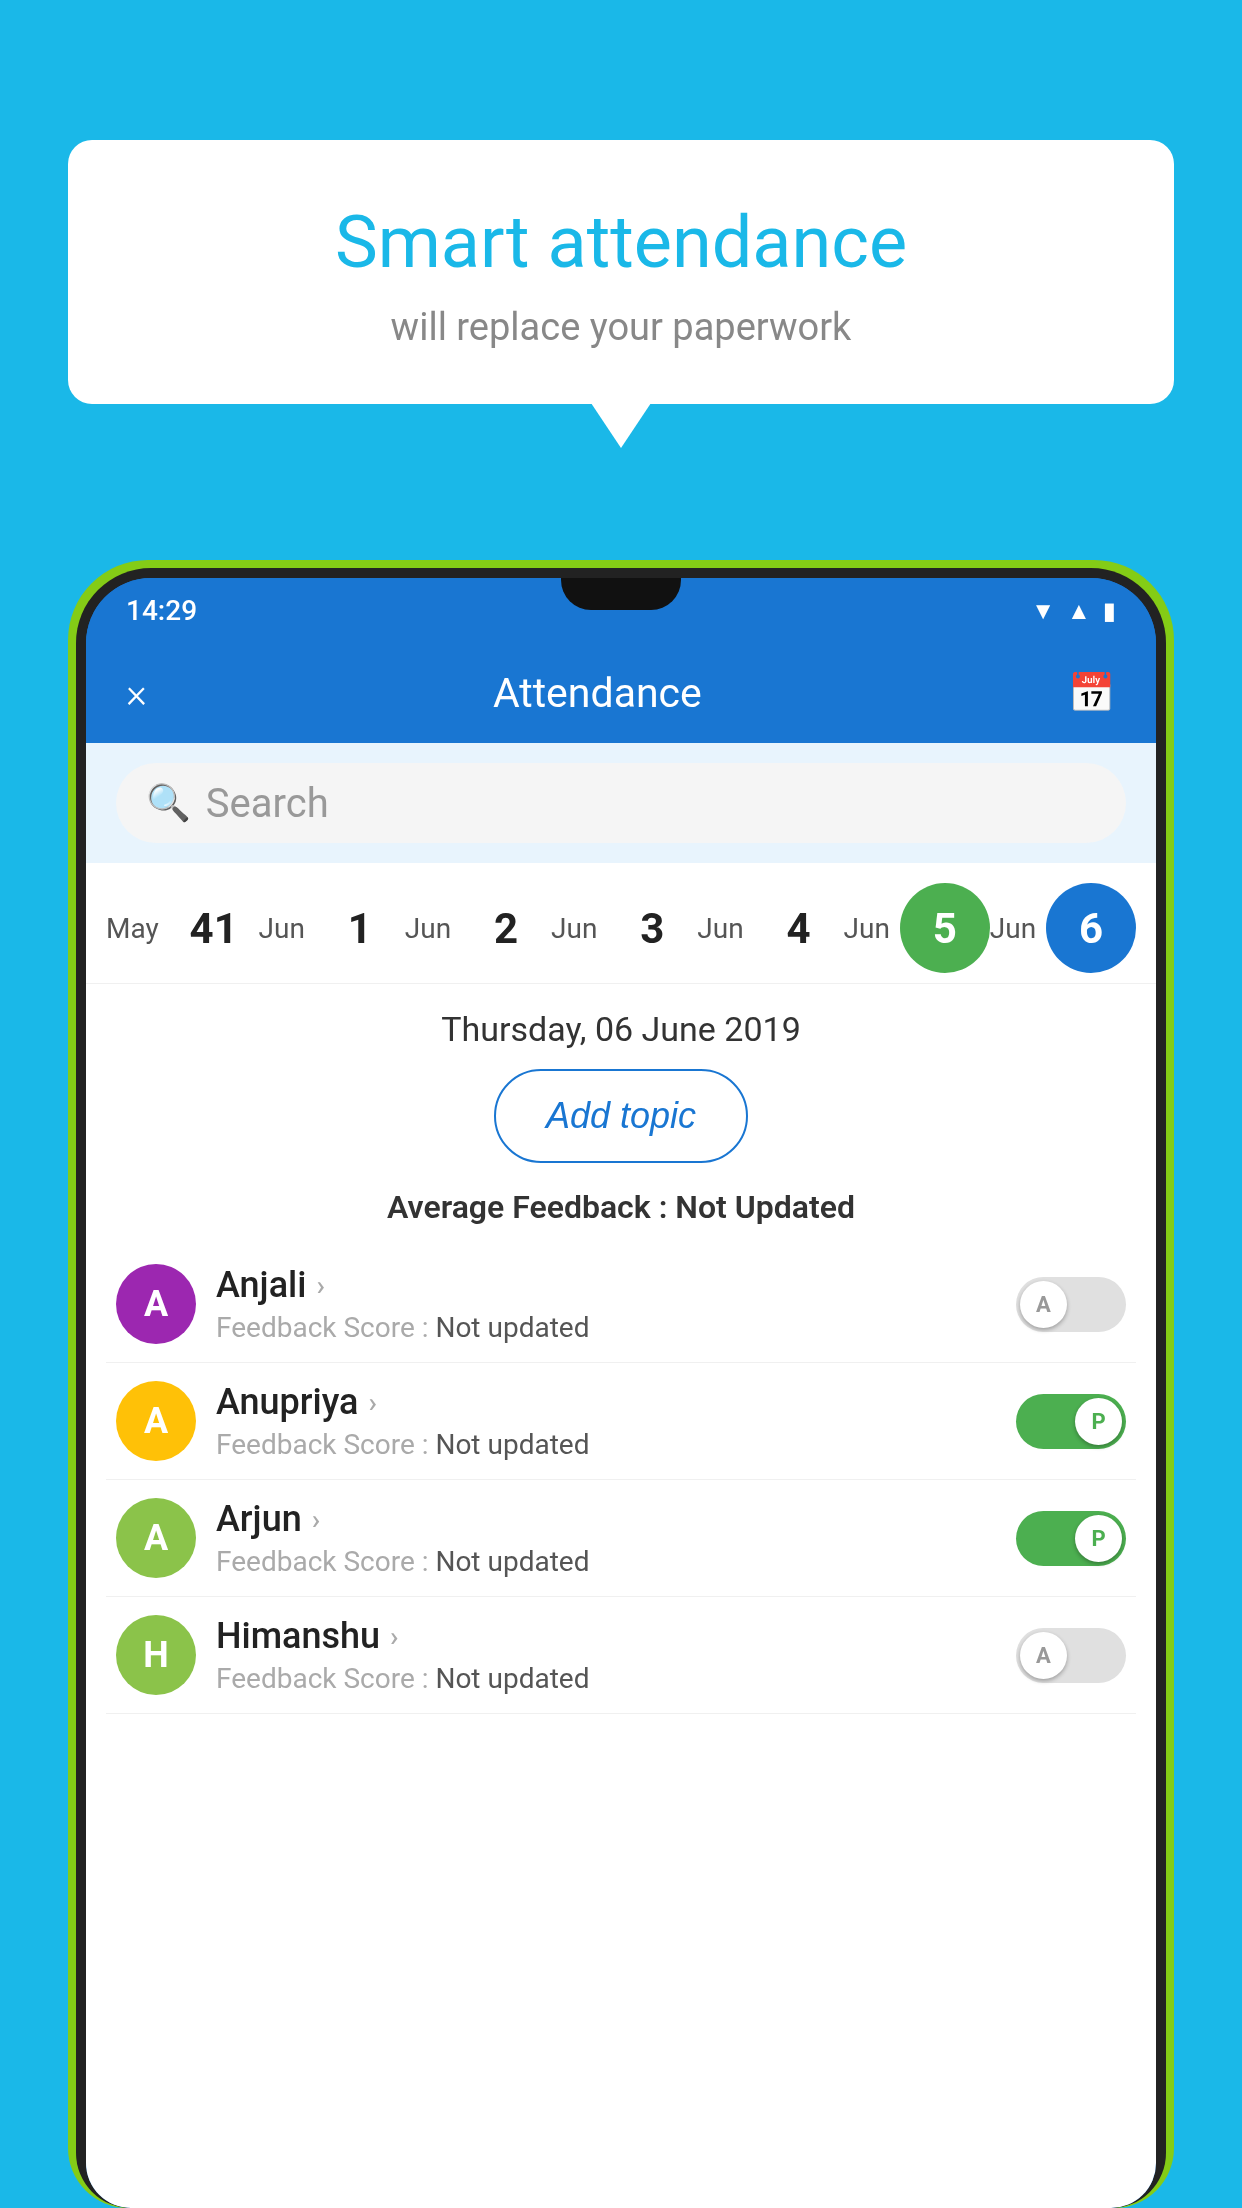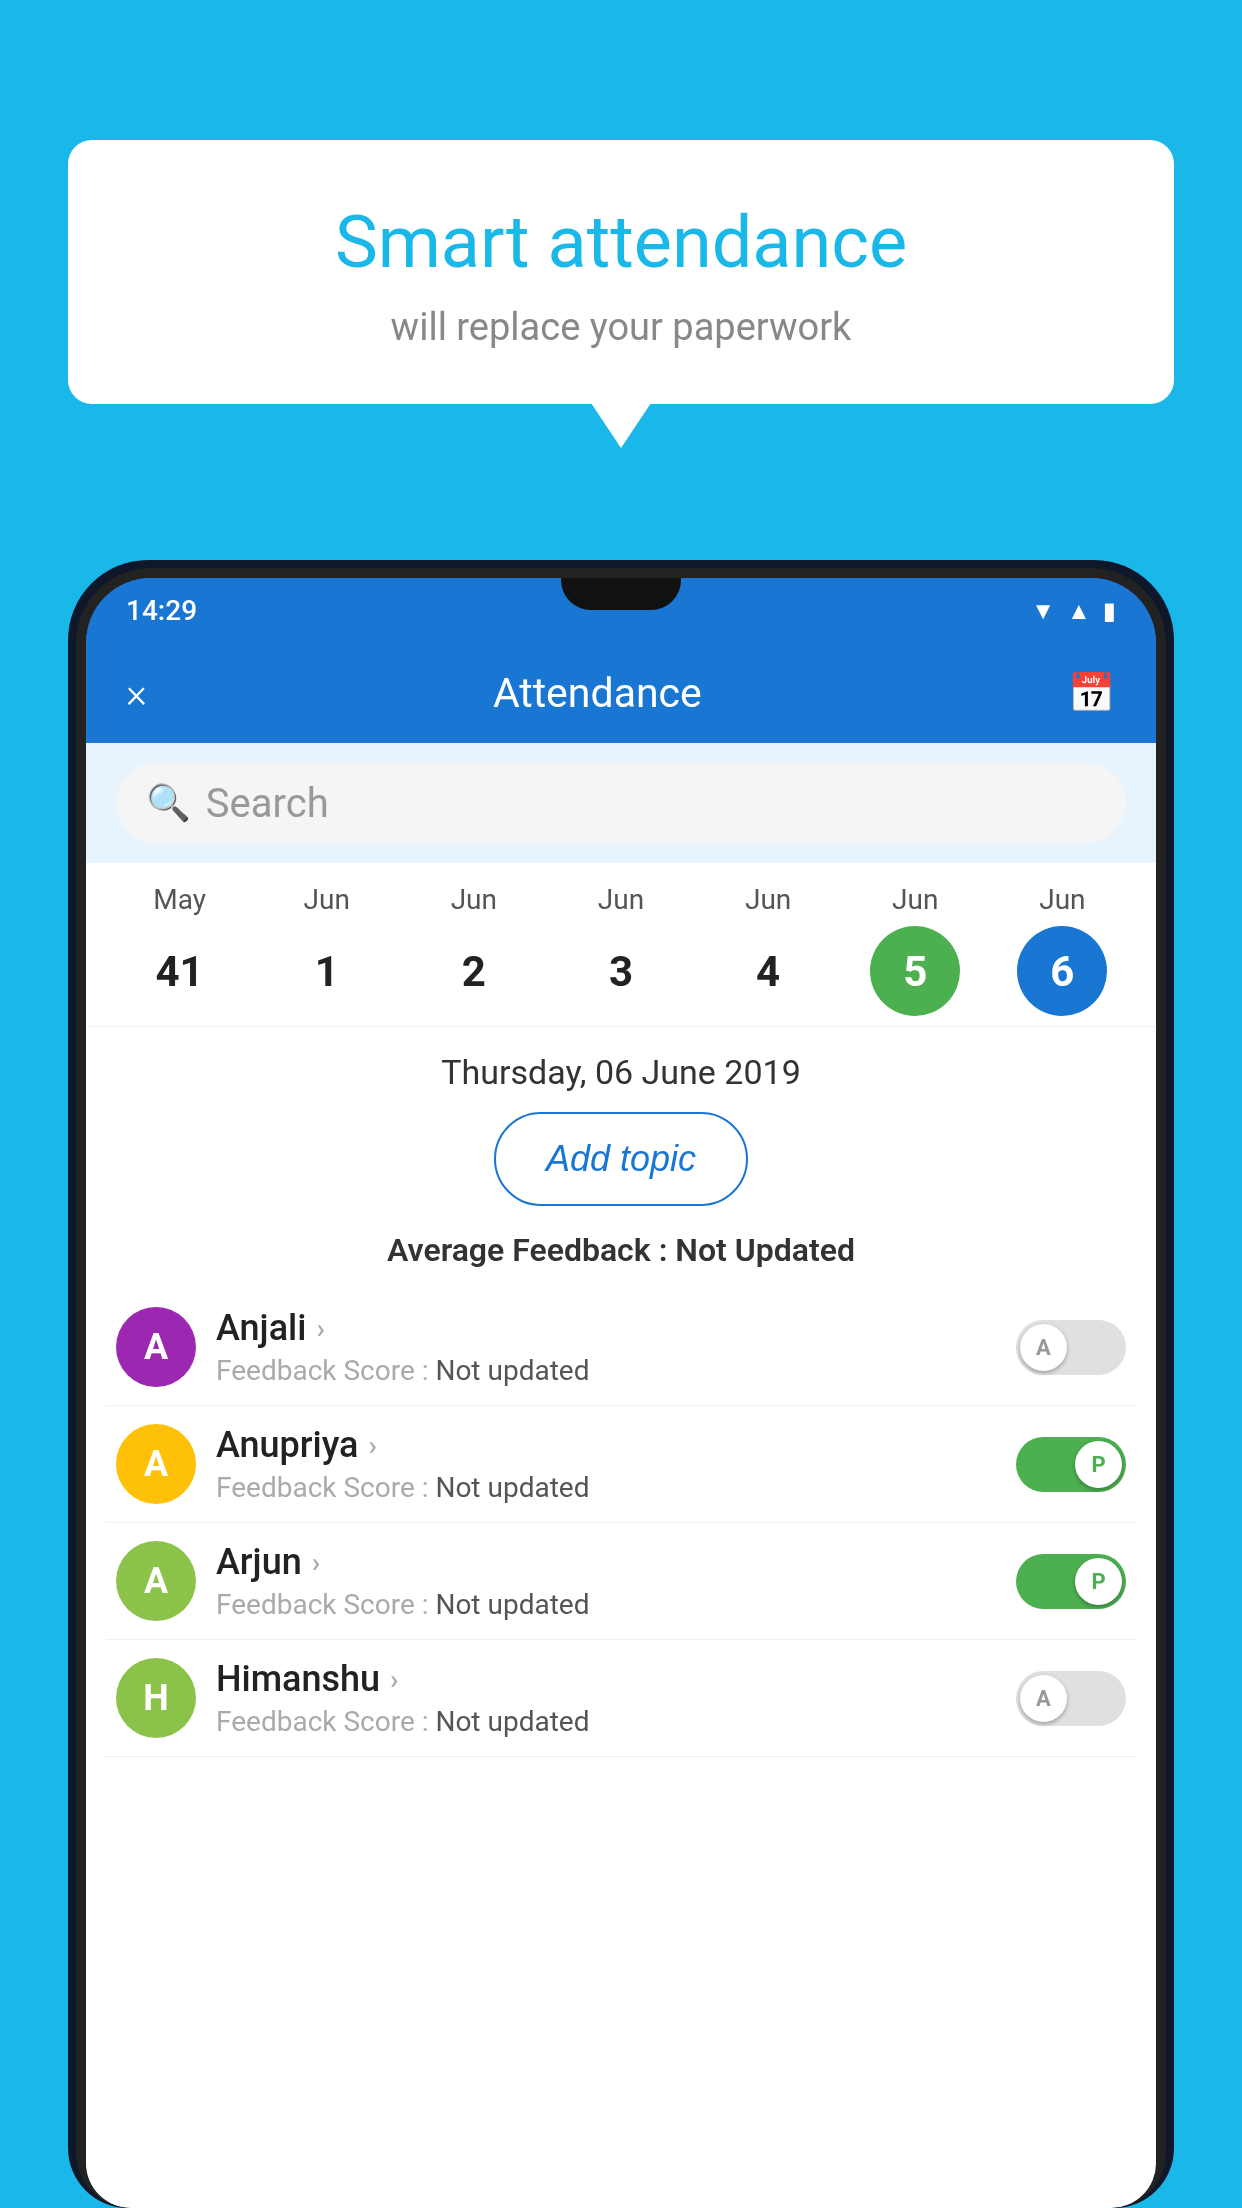--- a/index.html
+++ b/index.html
@@ -53,21 +53,21 @@
       font-weight: 400;
     }
 
     
     .phone-frame {
       position: absolute;
       top: 560px;
       left: 68px;
       right: 68px;
       bottom: 0;
-      background: #0f172a;
+      background: #84cc16;
       border-radius: 80px 80px 60px 60px;
       overflow: hidden;
     }
 
     
     .status-bar {
       background: #1976d2;
       height: 65px;
       display: flex;
       align-items: center;
@@ -175,21 +175,21 @@
     
     .calendar-strip {
       padding: 20px 20px 10px;
       display: flex;
       justify-content: space-around;
       border-bottom: 1px solid #f0f0f0;
     }
 
     .cal-day {
       display: flex;
-      flex-direction: column;
+      flex-direction: row;
       align-items: center;
       gap: 10px;
       min-width: 100px;
     }
 
     .cal-month {
       color: #555;
       font-size: 28px;
     }
 

